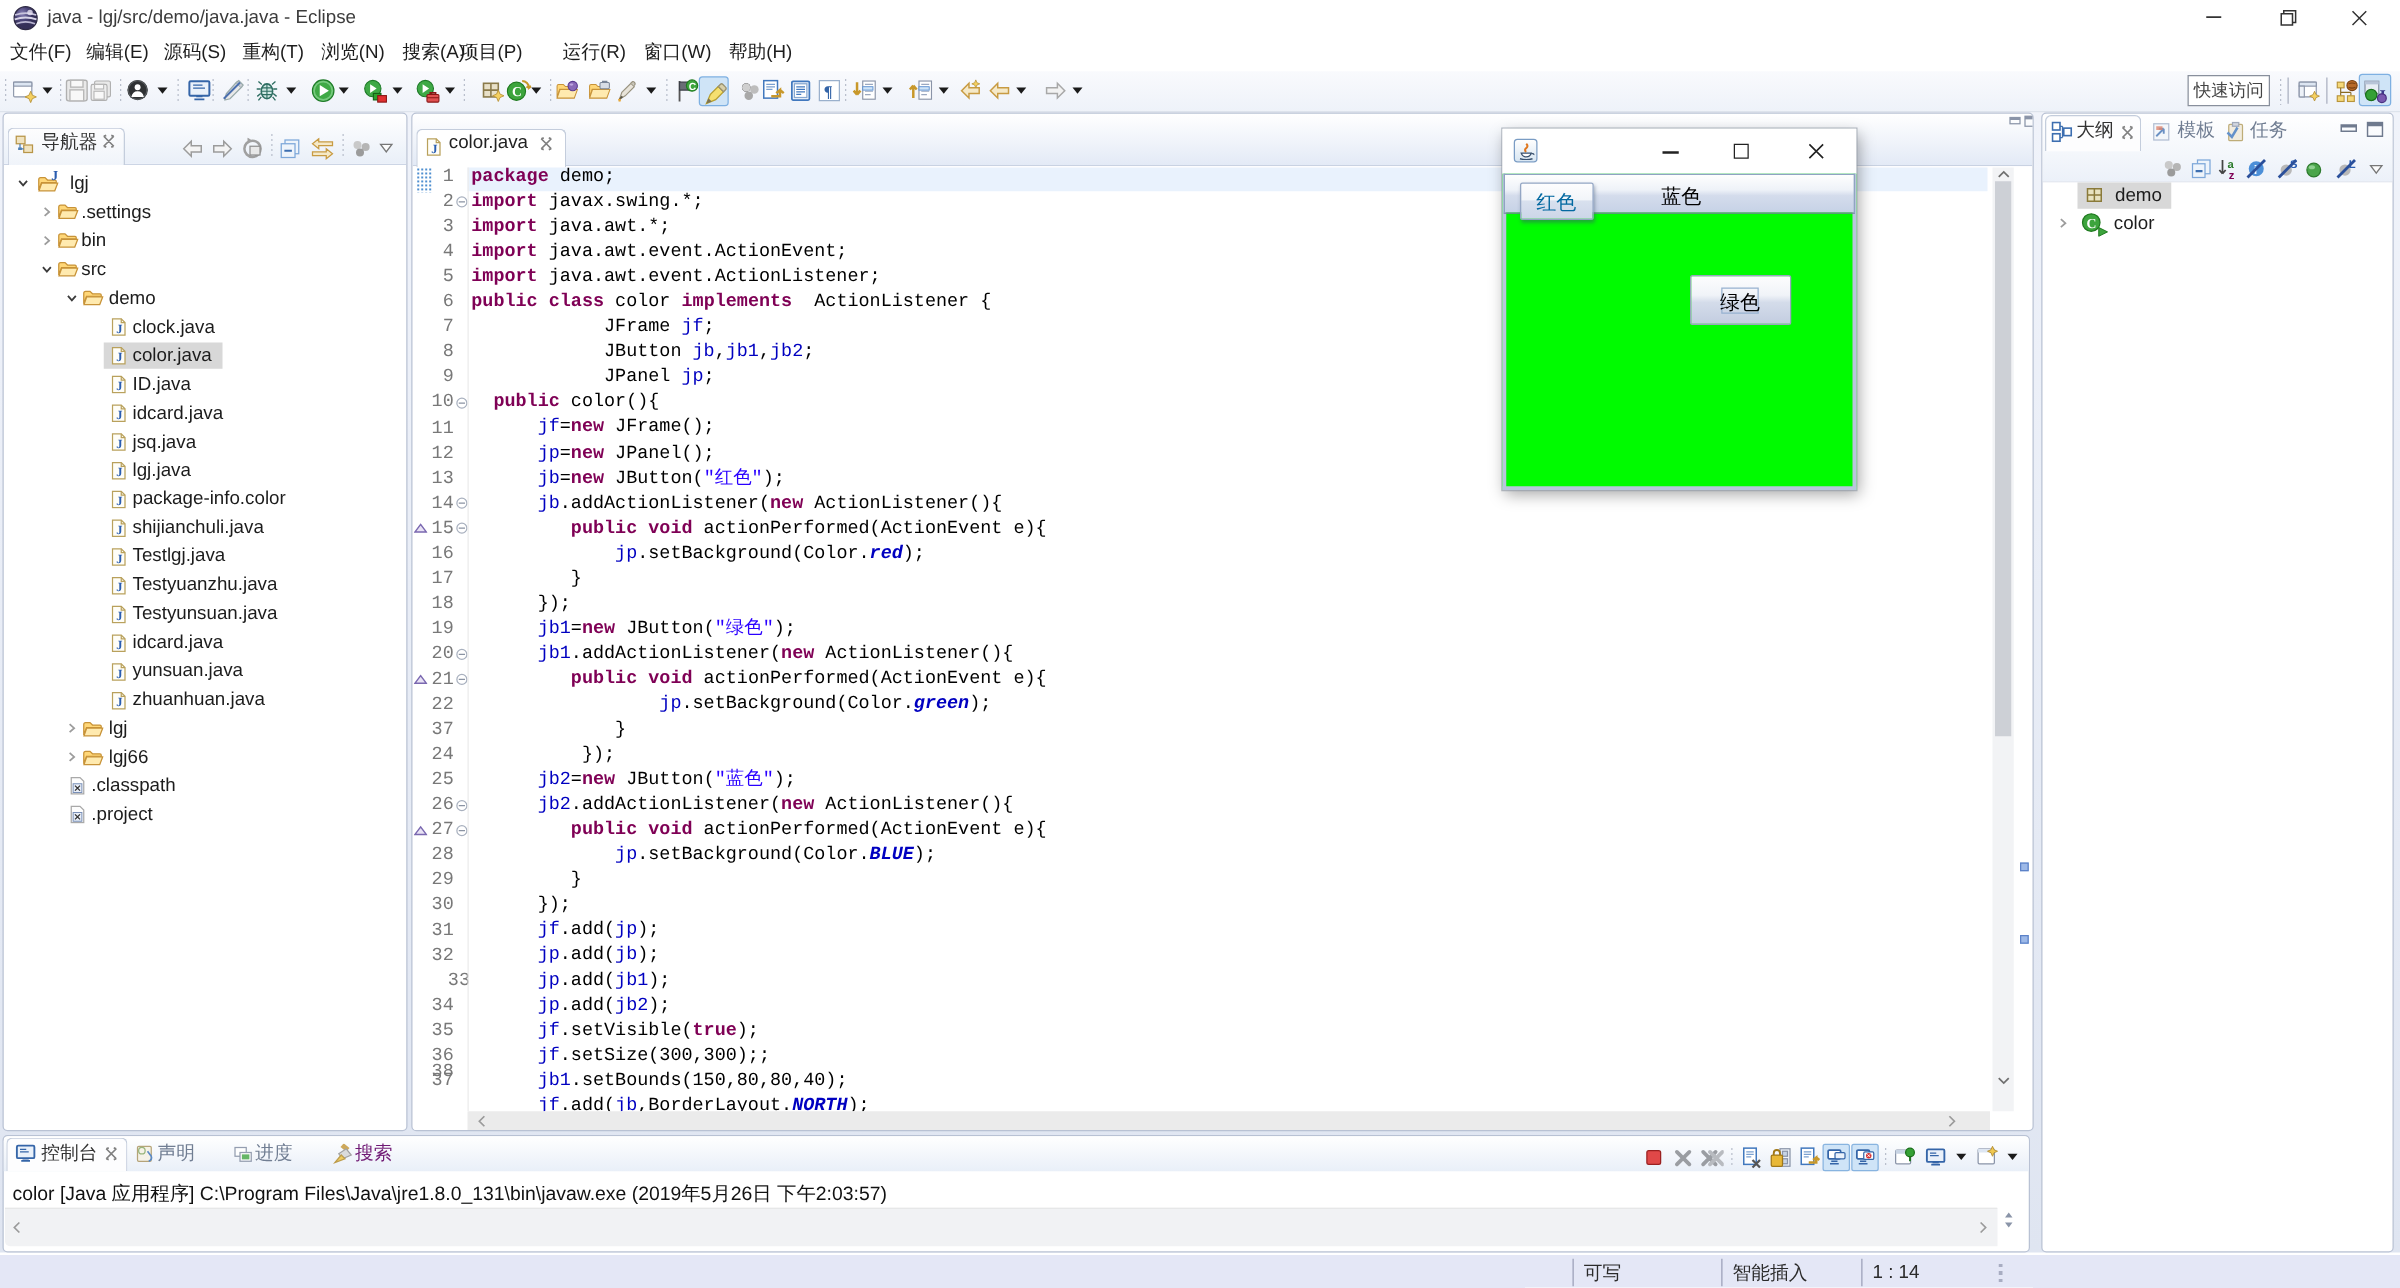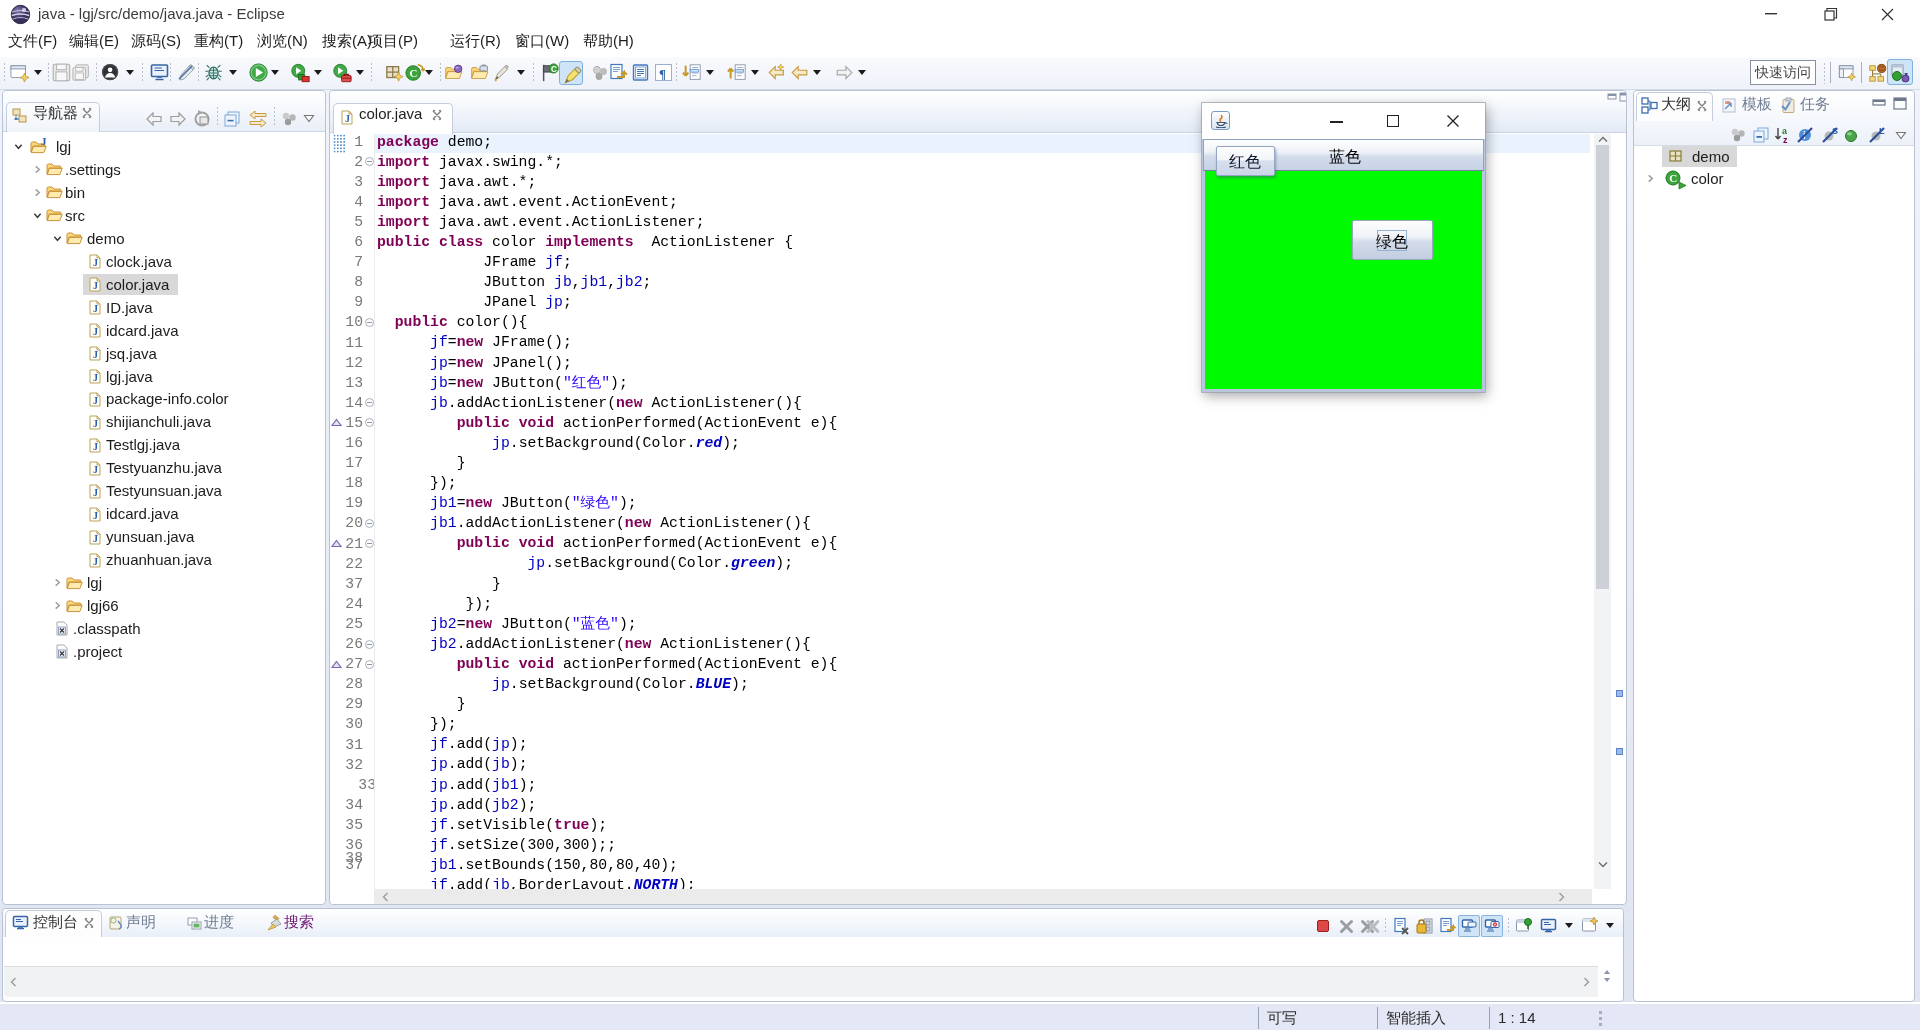--- a/index.html
+++ b/index.html
@@ -817,20 +817,21 @@
       <path d="M6 12 H11 M5 13.7 H12" stroke="#3565a8" stroke-width="1.3"></path>
     </svg>
     <div class="tdd" style="left:1562px;top:14px"></div>
     <svg class="abs" style="left:1578px;top:7px" width="19" height="19" viewBox="0 0 19 19">
       <rect x="1.5" y="3" width="13" height="12" rx="1" fill="#fff" stroke="#8a94a8"></rect>
       <rect x="1.5" y="3" width="13" height="3" fill="#dde6f2"></rect>
       <path d="M13 1 l1.2 2.8 2.8 1.2 -2.8 1.2 -1.2 2.8 -1.2 -2.8 -2.8 -1.2 2.8 -1.2 Z" fill="#f0c850" stroke="#b8943a" stroke-width="0.8"></path>
     </svg>
     <div class="tdd" style="left:1603px;top:14px"></div>
 
+    <div class="abs" style="left:7px;top:36px;font-size:15.5px;color:#111;white-space:nowrap">color [Java 应用程序] C:\Program Files\Java\jre1.8.0_131\bin\javaw.exe  (2019年5月26日 下午2:03:57)</div>
 
     <div style="position:absolute;left:1px;top:57px;width:1594px;height:31px;border-top:1px solid #dcdcdc;background:#f1f2f4;border-radius:0 0 0 4px"></div>
     <svg class="abs" style="left:7px;top:68px" width="7" height="10">
         <path d="M5.5 1 L1.5 5 L5.5 9" fill="none" stroke="#9a9a9a" stroke-width="1.4"></path>
       </svg>
     <svg class="abs" style="left:1580px;top:68px" width="7" height="10">
         <path d="M1.5 1 L5.5 5 L1.5 9" fill="none" stroke="#9a9a9a" stroke-width="1.4"></path>
       </svg>
     <svg class="abs" style="left:1598px;top:60px" width="12" height="14" viewBox="0 0 12 14">
         <path d="M6 1 L9 5 H3 Z" fill="#8a94a8"></path>
@@ -864,18 +865,18 @@
   <svg class="abs" style="left:244px;top:11px" width="14" height="14" viewBox="0 0 14 14">
       <path d="M1.5 1.5 L12.5 12.5 M12.5 1.5 L1.5 12.5" stroke="#222" stroke-width="1.3"></path>
     </svg>
 
   <div style="position:absolute;left:0;top:36px;width:283px;height:253px;background:#00fb00;border:3px solid #b9c6dc;border-top:none"></div>
 
   <div style="position:absolute;left:1px;top:36px;width:281px;height:32px;background:linear-gradient(#fefefe,#eef2f8 40%,#d4dcec 55%,#c6d2e6);border:1px solid #8fa3c2;border-bottom-color:#76829e"></div>
   <div class="abs" style="left:127px;top:44px;font-size:16px;color:#000">蓝色</div>
 
   <div style="position:absolute;left:14px;top:43px;width:59px;height:30px;background:linear-gradient(#fdfdfe,#f2f5f9 45%,#d8e0ee 50%,#ccd6e8);border:1px solid #94a6c4;border-radius:2px;box-shadow:1px 2px 3px rgba(60,80,110,0.45)"></div>
-  <div class="abs" style="left:27px;top:49px;font-size:16px;color:#0f172a">红色</div>
+  <div class="abs" style="left:27px;top:49px;font-size:16px;color:#0369a1">红色</div>
 
   <div style="position:absolute;left:150px;top:117px;width:81px;height:40px;background:linear-gradient(#fdfdfe,#f0f3f8 40%,#d4dcea 55%,#c3cde0);border:1px solid #9aa5c0;border-radius:2px"></div>
   <div style="position:absolute;left:175px;top:127px;width:30px;height:21px;border:1px solid #97b1d0"></div>
   <div class="abs" style="left:174px;top:129px;font-size:16px;color:#000">绿色</div>
 </div>
 
 </body></html>

